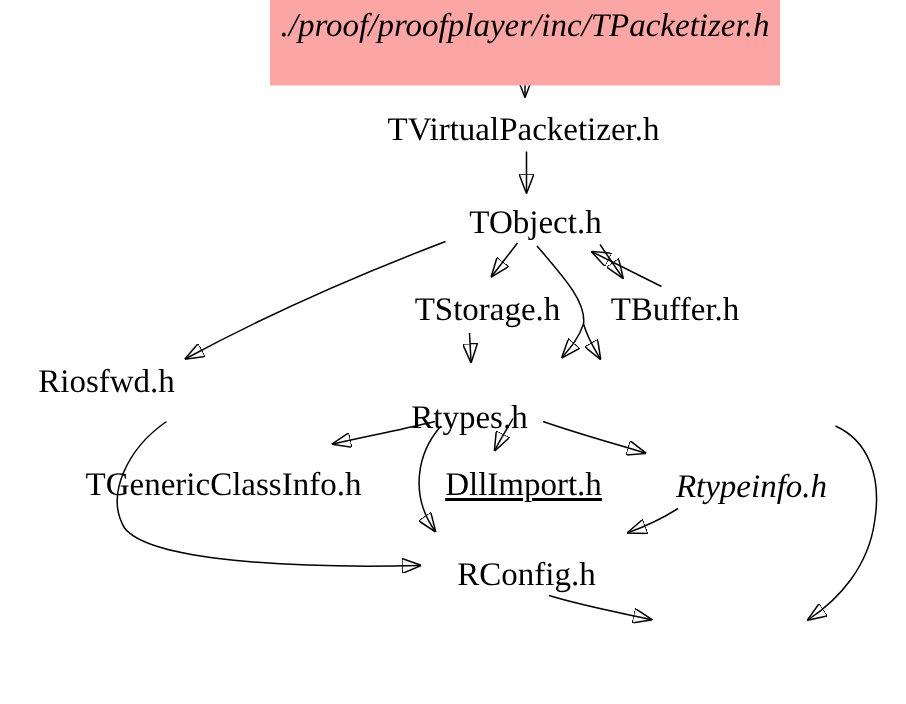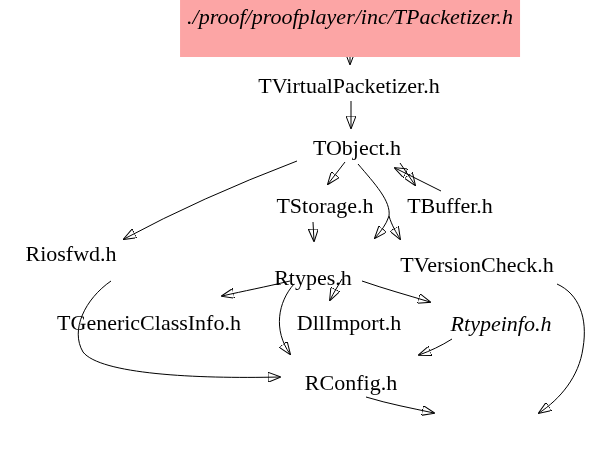--- a/index.html
+++ b/index.html
@@ -74,24 +74,23 @@
   <div class="node" style="left:357px; top:148px;">TObject.h</div>
 
   <div class="node" style="left:311px; top:206px;margin-left:14px;">TStorage.h</div>
 
   <div class="node" style="left:450px; top:206px;">TBuffer.h</div>
 
   <div class="node" style="left:71px; top:254px;">Riosfwd.h</div>
 
   <div class="node" style="left:313px; top:278px;">Rtypes.h</div>
 
-  <div class="node" style="left:477px; top:265px;">TVersionCheck.h</div>
 
   <div class="node" style="left:149px; top:323px;">TGenericClassInfo.h</div>
 
-  <div class="node" style="left:349px; top:323px;">DllImport.h</div>
+  <div class="node" style="left:349px; top:323px;text-decoration:underline;">DllImport.h</div>
 
   <div class="node" style="left:501px; top:324px;font-style:italic;">Rtypeinfo.h</div>
 
   <div class="node" style="left:351px; top:383px;">RConfig.h</div>
 
 
 </div>
 
 </body></html>

